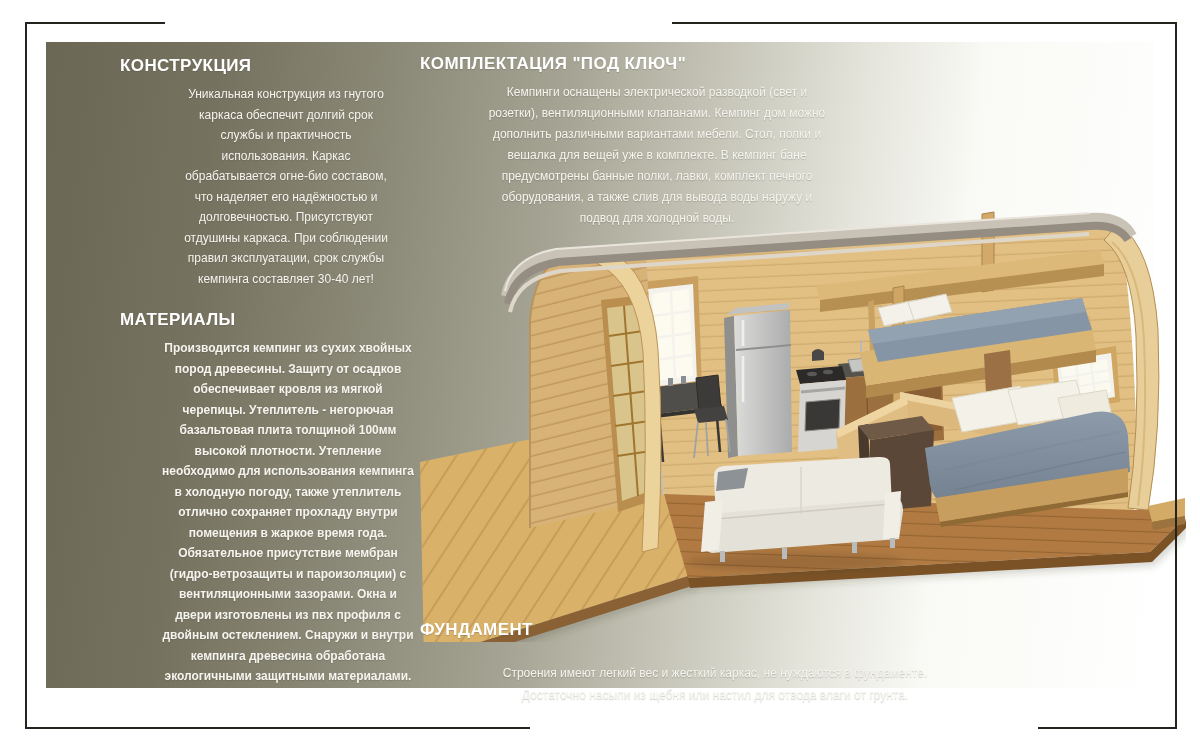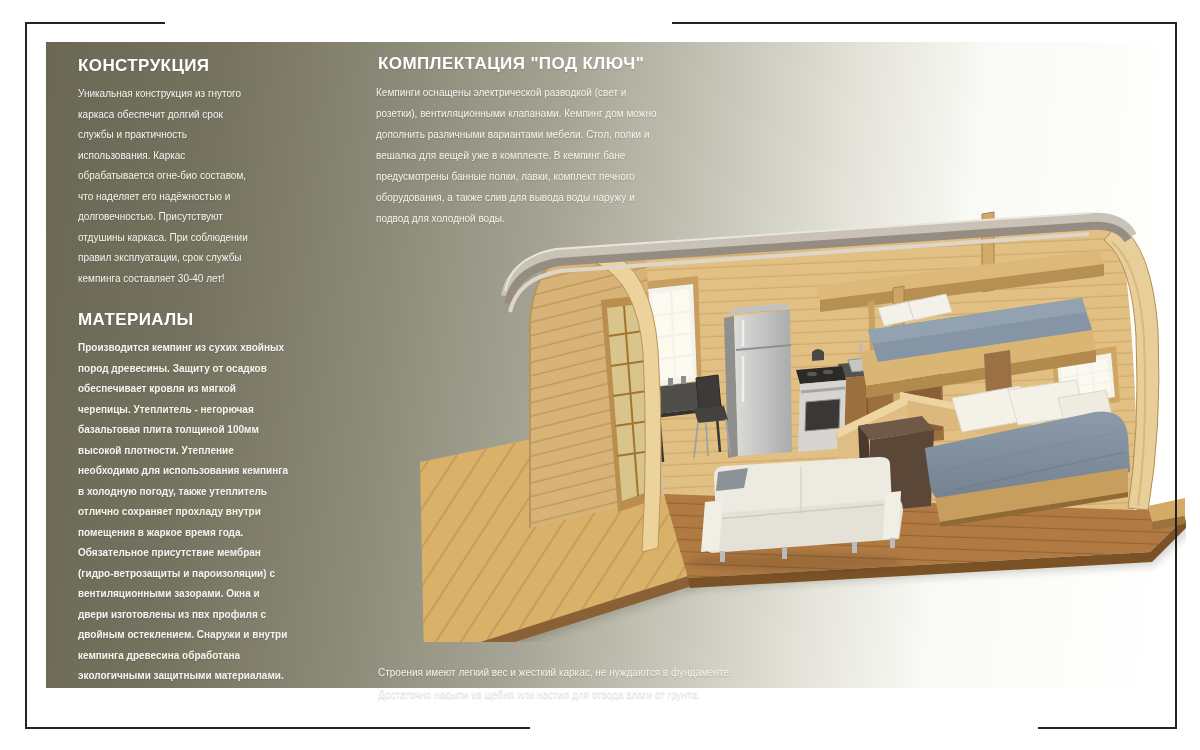--- a/index.html
+++ b/index.html
@@ -12,23 +12,23 @@
   
   .frame{position:absolute;background:#24241e;z-index:40;}
   .f-left  {left:25px;top:22px;width:2px;height:707px;}
   .f-right {left:1175px;top:22px;width:2px;height:707px;}
   .f-top-a {left:25px;top:22px;width:140px;height:2px;}
   .f-top-b {left:672px;top:22px;width:505px;height:2px;}
   .f-bot-a {left:25px;top:727px;width:505px;height:2px;}
   .f-bot-b {left:1038px;top:727px;width:139px;height:2px;}
 
   .txt{position:absolute;z-index:30;color:#f5f4ee;
-       text-shadow:0 1px 1px rgba(80,80,68,.28);}
+       text-shadow:0 1px 1px rgba(80,80,68,.28);margin-left:42px;}
   .heading{font-weight:700;font-size:17px;letter-spacing:.4px;color:#ffffff;}
-  .body{font-size:10px;line-height:20.5px;white-space:pre-line;}
+  .body{font-size:12px;line-height:20.5px;white-space:pre-line;text-align:center;}
 
   .t-construction-h{left:78px;top:56px;width:330px;}
   .t-construction-b{left:78px;top:84px;width:332px;}
   .t-materials-h  {left:78px;top:310px;width:330px;}
   .t-materials-b  {left:78px;top:338px;width:336px;font-weight:bold;}
   .t-turnkey-h    {left:378px;top:54px;width:480px;}
   .t-turnkey-b    {left:376px;top:82px;width:478px;line-height:21px;}
   .t-foundation-h {left:378px;top:620px;width:480px;}
   .t-foundation-b {left:378px;top:662px;width:590px;line-height:22px;}
 
@@ -303,20 +303,21 @@
 
   <div class="txt heading t-turnkey-h">КОМПЛЕКТАЦИЯ "ПОД КЛЮЧ"</div>
   <div class="txt body t-turnkey-b">Кемпинги оснащены электрической разводкой (свет и
 розетки), вентиляционными клапанами. Кемпинг дом можно
 дополнить различными вариантами мебели. Стол, полки и
 вешалка для вещей уже в комплекте. В кемпинг бане
 предусмотрены банные полки, лавки, комплект печного
 оборудования, а также слив для вывода воды наружу и
 подвод для холодной воды.</div>
 
+  <div class="txt heading t-foundation-h">ФУНДАМЕНТ</div>
   <div class="txt body t-foundation-b">Строения имеют легкий вес и жесткий каркас, не нуждаются в фундаменте.
 Достаточно насыпи из щебня или настил для отвода влаги от грунта.</div>
 
   <div class="frame f-left"></div>
   <div class="frame f-right"></div>
   <div class="frame f-top-a"></div>
   <div class="frame f-top-b"></div>
   <div class="frame f-bot-a"></div>
   <div class="frame f-bot-b"></div>
 

